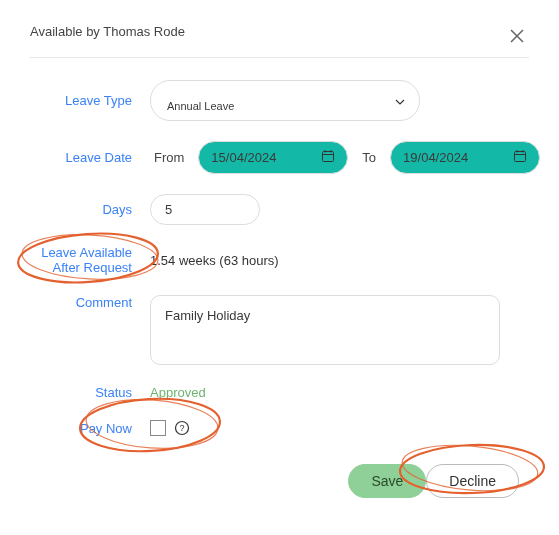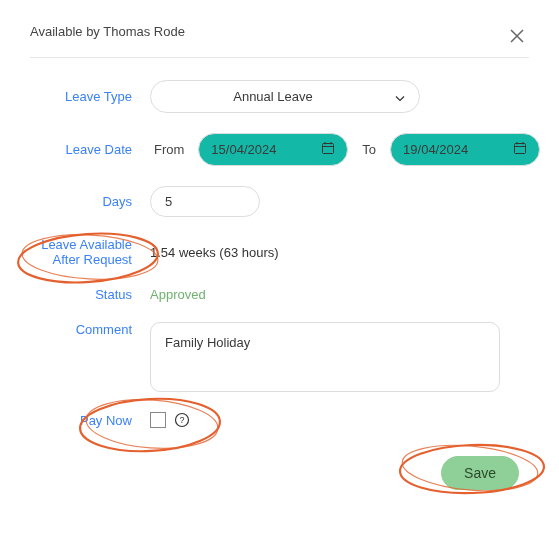--- a/index.html
+++ b/index.html
@@ -62,27 +62,26 @@
   }
   .field {
     flex: 1;
     display: flex;
     align-items: center;
     gap: 10px;
   }
   .select-wrap {
     border: 1px solid #ddd;
     border-radius: 20px;
-    padding: 8px 40px 8px 16px;
+    padding: 19px 40px 8px 16px;
     width: 270px;
-    font-size: 13px;
+    font-size: 11px;
     position: relative;
     cursor: pointer;
     background: #fff;
-    text-align: center;
   }
   .select-wrap .caret {
     position: absolute;
     right: 14px;
     top: 50%;
     transform: translateY(-50%);
   }
   .date-input {
     border: 1px solid #ddd;
     border-radius: 20px;
@@ -243,51 +242,52 @@
 
   <div class="row">
     <div class="label">
       <span>Leave Available</span><br><span>After Request</span>
     </div>
     <div class="field">
       <span class="static-text">1.54 weeks (63 hours)</span>
     </div>
   </div>
 
-  <div class="row">
-    <div class="label">Status</div>
-    <div class="field">
-      <span class="status-approved">Approved</span>
-    </div>
-  </div>
-
   <div class="row align-top">
     <div class="label">Comment</div>
     <div class="field">
       <div class="textarea-wrap">
         <span>Family Holiday</span>
       </div>
+    </div>
+  </div>
+
+  <div class="row">
+    <div class="label">Status</div>
+    <div class="field">
+      <span class="status-approved">Approved</span>
     </div>
   </div>
 
   <div class="row">
     <div class="label">Pay Now</div>
     <div class="field" style="gap:8px;">
       <span class="checkbox"></span>
       <span class="help-circle">
         <svg width="16" height="16" viewBox="0 0 16 16">
             <circle cx="8" cy="8" r="6.5" stroke="#333" fill="none" stroke-width="1.2"></circle>
             <text x="8" y="11" text-anchor="middle" font-size="9" fill="#333" font-family="Arial">?</text>
           </svg>
       </span>
     </div>
   </div>
 
   <div class="footer">
     <button class="btn btn-save">Save</button>
+    <button class="btn btn-decline">Decline</button>
   </div>
 </div>
 
 <svg class="annot" style="left:10px; top:228px;" width="160" height="60">
   <ellipse cx="78" cy="30" rx="70" ry="24" stroke="#e4612f" stroke-width="2.2" fill="none" transform="rotate(-4 78 30)"></ellipse>
   <ellipse cx="80" cy="29" rx="68" ry="22" stroke="#e4612f" stroke-width="1.2" fill="none" transform="rotate(3 80 29)" opacity="0.8"></ellipse>
 </svg>
 
 <svg class="annot" style="left:70px; top:392px;" width="160" height="66">
   <ellipse cx="80" cy="33" rx="70" ry="26" stroke="#e4612f" stroke-width="2.2" fill="none" transform="rotate(-3 80 33)"></ellipse>

